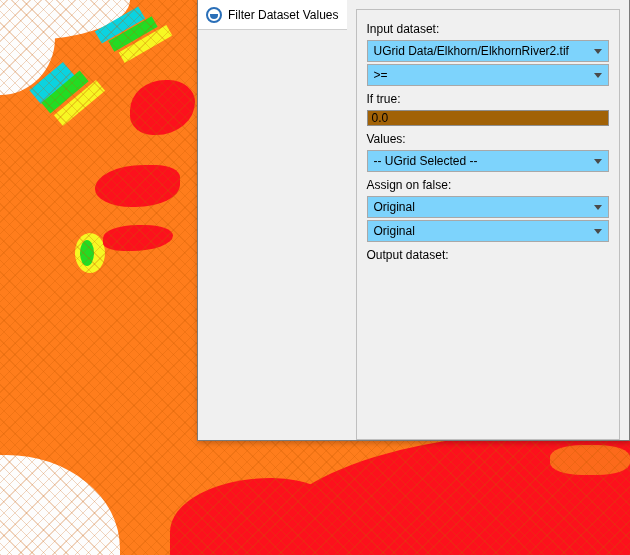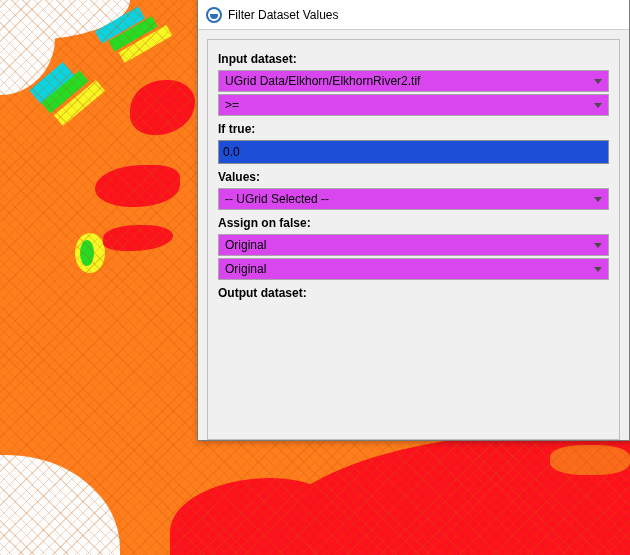--- a/index.html
+++ b/index.html
@@ -35,21 +35,21 @@
   }
   
   .dialog {
     position: absolute;
     left: 197px; top: 0;
     width: 433px; height: 441px;
     background: #f0f0f0;
     border: 1px solid #7a7a7a;
     border-top: none;
     box-shadow: 1px 2px 6px rgba(0,0,0,.25);
-    display: flex; flex-direction: column;
+    display: flex; flex-direction: row;
   }
   .titlebar {
     height: 30px;
     background: #ffffff;
     border-bottom: 1px solid #cfcfcf;
     display:flex; align-items:center;
     padding: 0 8px;
     gap:6px;
   }
   .title-icon {
@@ -70,42 +70,42 @@
   .title-text { font-size:12px; }
   .groupbox {
     margin: 9px 9px 0 9px;
     flex:1;
     border:1px solid #bfbfbf;
     background:#f0f0f0;
     padding: 8px 10px 10px 10px;
     display:flex; flex-direction:column;
     gap:2px;
   }
-  .field-label { margin-top:4px; margin-bottom:2px;font-weight:bold; }
+  .field-label { margin-top:4px; margin-bottom:2px; }
   .select {
     position:relative;
     height:22px;
     border:1px solid #a8a8a8;
-    background:#d946ef;
+    background:#7dd3fc;
     display:flex; align-items:center;
     padding:0 24px 0 6px;
     font-size:12px;
     cursor:pointer;
   }
   .select .chev {
     position:absolute; right:6px; top:50%;
     width:0;height:0; transform:translateY(-40%);
     border-left:4px solid transparent;
     border-right:4px solid transparent;
     border-top:5px solid #4a4a4a;
   }
   .textbox {
-    height:24px;
+    height:16px;
     border:1px solid #8f8f8f;
-    background:#1d4ed8;
+    background:#a16207;
     padding:0 4px;
     font-family:inherit; font-size:12px;
     outline:none;
   }
 </style>
 </head>
 <body>
 
 <div class="map">
 

